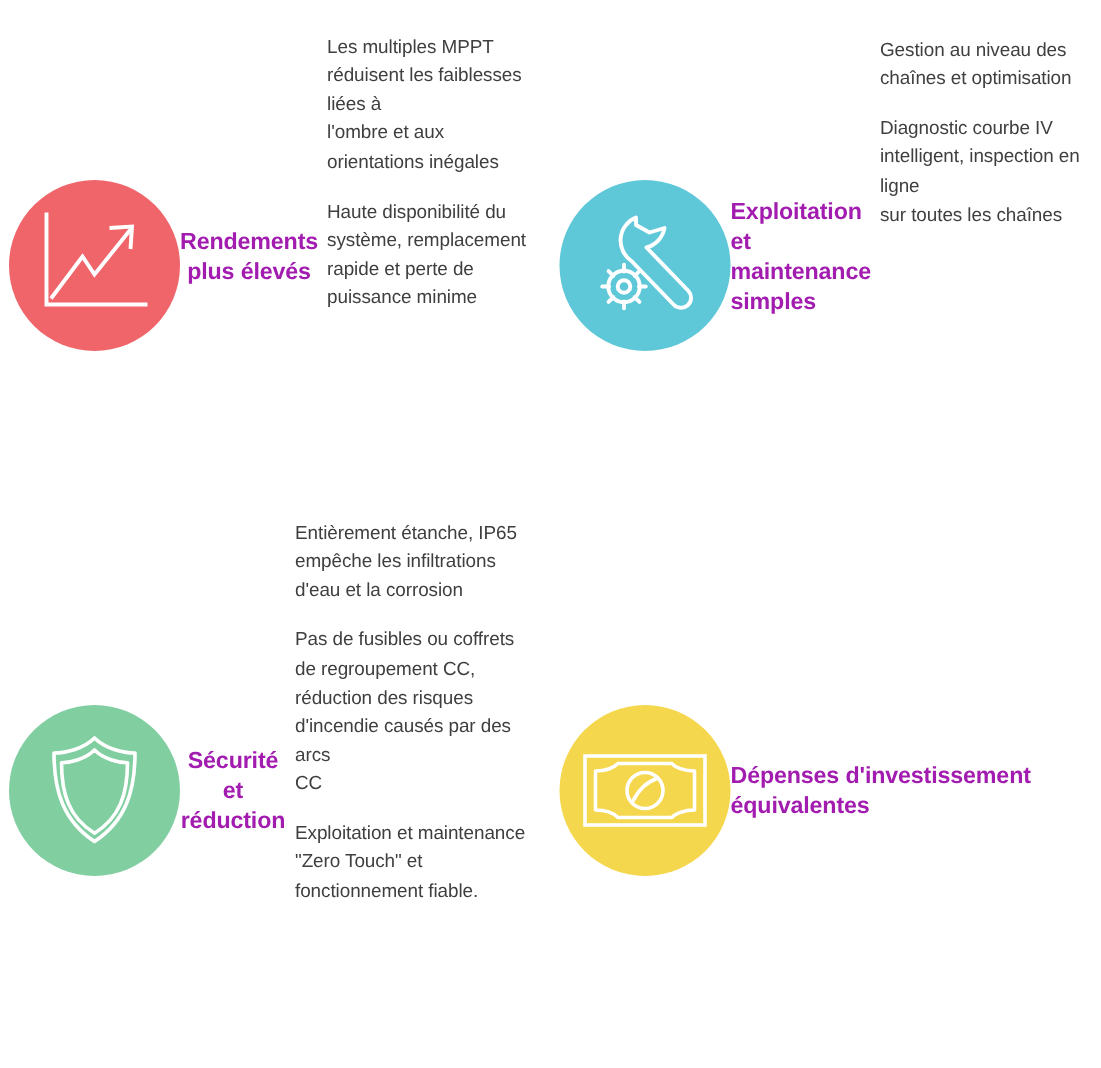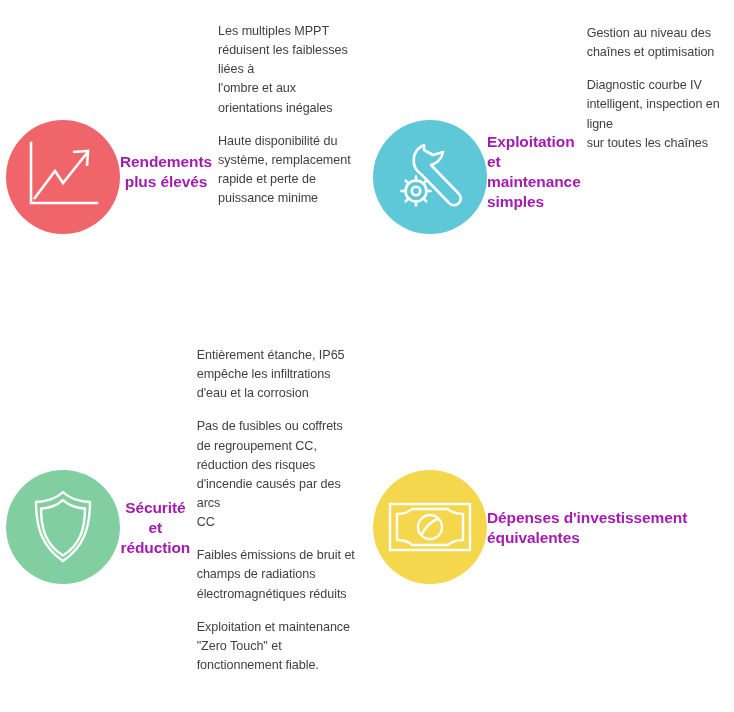--- a/index.html
+++ b/index.html
@@ -162,22 +162,20 @@
         <path d="M33 11 C27 17 17 19.5 11 19.5 C11 40 16 56 33 66.5 C50 56 55 40 55 19.5 C49 19.5 39 17 33 11 Z" stroke="#ffffff" stroke-width="2.4" fill="none" stroke-linejoin="round"></path>
       </svg>
     </div>
     <div class="card-heading single-line">Sécurité et réduction</div>
     <div class="card-body">
       <p class="body-para">Entièrement étanche, IP65 empêche les infiltrations
 d'eau et la corrosion</p>
       <p class="body-para">Pas de fusibles ou coffrets de regroupement CC,
 réduction des risques d'incendie causés par des arcs
 CC</p>
-      <p class="body-para">Faibles émissions de bruit et champs de radiations
-électromagnétiques réduits</p>
       <p class="body-para">Exploitation et maintenance "Zero Touch" et
 fonctionnement fiable.</p>
     </div>
   </div>
 
   <div class="feature-card card-4">
     <div class="icon-circle" style="background:#F5D74E;">
       <span class="watermark" style="left:-8px; top:13px; font-size:40px;text-align:right;">VATT-U-NE</span>
       <svg width="84" height="50" viewBox="0 0 84 50" fill="none">
         <rect x="2" y="2" width="80" height="46" stroke="#ffffff" stroke-width="2.4" fill="none"></rect>

